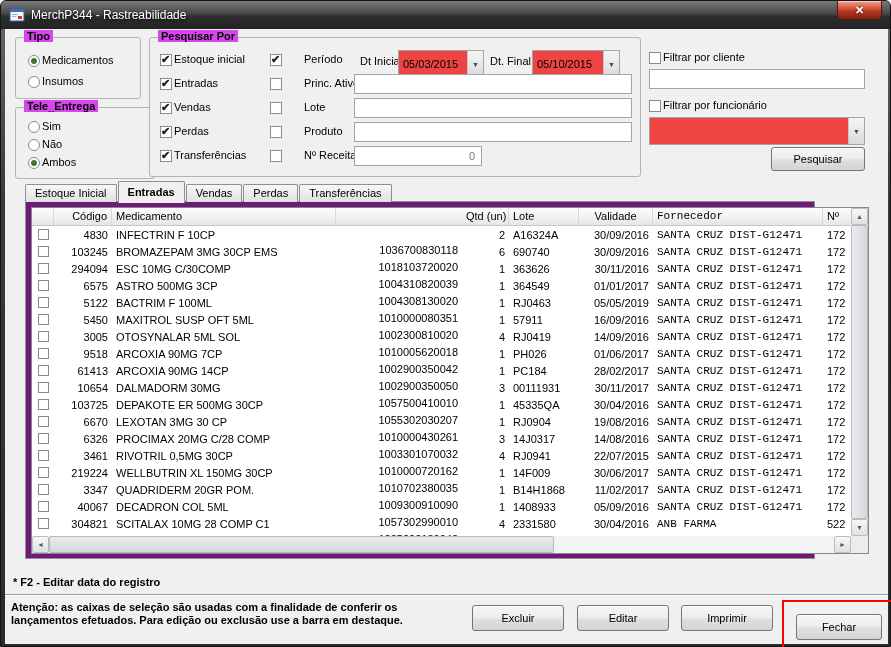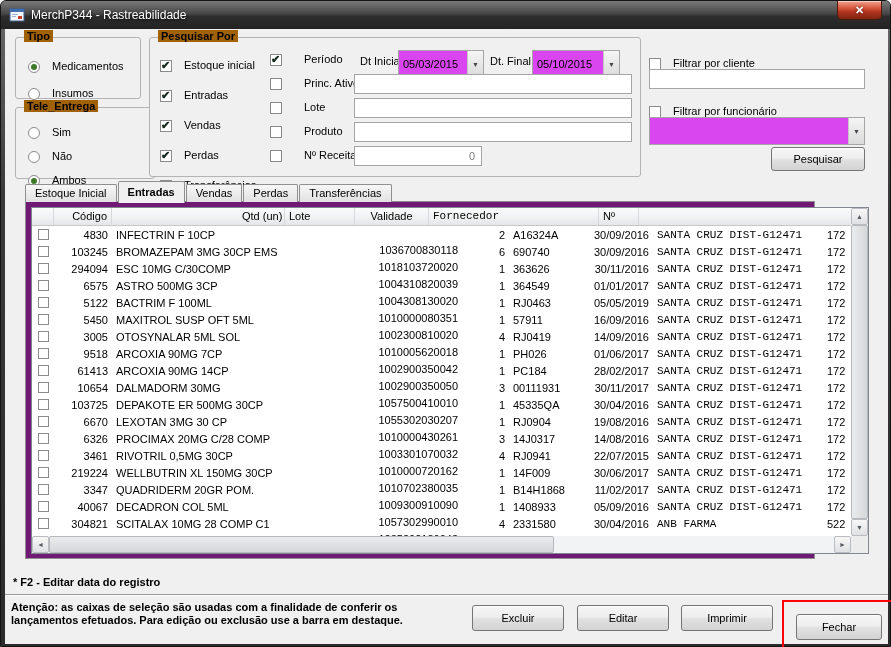--- a/index.html
+++ b/index.html
@@ -27,49 +27,49 @@
   .close-x { color: #fff; font-size: 11px; font-weight: bold; text-shadow: 0 0 3px rgba(0,0,0,.6); line-height: 1; }
   .close-x::before { content: "✕"; }
 
   .content {
     position: absolute; left: 4px; top: 28px; width: 883px; height: 615px;
     background: #f0f0f0; font-size: 11px; color: #000;
   }
 
   
   .grp { position: absolute; border: 1px solid #b4b4b4; border-radius: 3px; background: #f0f0f0; }
-  .grp-label { position: absolute; top: -8px; left: 8px; background: #a16207; padding: 0 3px; font-weight: bold; text-align: center; }
+  .grp-label { position: absolute; top: -8px; left: 8px; background: #d946ef; padding: 0 3px; font-weight: bold; text-align: center; }
   .grp-tipo { left: 10px; top: 8px; width: 126px; height: 62px; }
   .grp-tele { left: 10px; top: 78px; width: 140px; height: 72px; }
   .grp-pesq { left: 144px; top: 8px; width: 492px; height: 140px; }
 
   .opt-col { position: absolute; display: flex; flex-direction: column; }
   .tipo-col  { left: 12px; top: 16px; gap: 8px; }
   .tele-col  { left: 12px; top: 12px; gap: 5px; }
   .checks-left { left: 10px; top: 15px; gap: 11px; }
 
-  .opt { display: flex; align-items: center; gap: 12px; height: 13px; white-space: nowrap; margin-top: 6px; }
+  .opt { display: flex; align-items: center; gap: 2px; height: 13px; white-space: nowrap; }
   .opt-lab { line-height: 13px; }
 
   .chk { width: 12px; height: 12px; background: #fff; border: 1px solid #8b8b8b; position: relative; flex: none; display: inline-block; }
   .chk.on::before { content: "✔"; position: absolute; left: 0px; top: -2px; font-size: 11px; font-weight: bold; color: #15281c; line-height: 12px; }
   .chk.small { width: 11px; height: 11px; }
   .radio { width: 12px; height: 12px; border-radius: 50%; background: #fff; border: 1px solid #8b8b8b; position: relative; flex: none; display: inline-block; }
   .radio.on::after { content: ""; position: absolute; left: 2px; top: 2px; width: 6px; height: 6px; border-radius: 50%; background: #3c7a28; }
 
   .p2 { position: absolute; left: 120px; display: flex; align-items: center; gap: 22px; height: 13px; white-space: nowrap; }
   .inline-lab { position: absolute; white-space: nowrap; }
 
   .txt {
     position: absolute; height: 20px; border: 1px solid #a5a5a5; background: #fff;
     font: 11px "Liberation Sans", sans-serif; padding: 0 3px;
   }
   .txt.num { text-align: right; color: #7c7c7c; padding-right: 6px; }
 
-  .combo { position: absolute; height: 28px; background: #d946ef; border: 1px solid #a5a5a5; display: flex; align-items: center; }
+  .combo { position: absolute; height: 28px; background: #ef4444; border: 1px solid #a5a5a5; display: flex; align-items: center; }
   .combo-val { flex: 1; padding: 0 4px; overflow: hidden; white-space: nowrap; }
   .combo-arrow { width: 16px; align-self: stretch; background: linear-gradient(#f5f5f5, #dadada); border-left: 1px solid #c6c6c6; display: flex; align-items: center; justify-content: center; color: #44484d; }
   .combo-arrow::before { content: "▼"; font-size: 7px; }
 
   .btn {
     position: absolute; border: 1px solid #757575; border-radius: 3px;
     background: linear-gradient(#f6f6f6, #eeeeee 45%, #e0e0e0 55%, #d3d3d3);
     box-shadow: inset 0 1px 0 rgba(255,255,255,.85);
     display: flex; align-items: center; justify-content: center;
     font: 11px "Liberation Sans", sans-serif; cursor: default;
@@ -270,20 +270,21 @@
         <div class="tab active">Entradas</div>
         <div class="tab">Vendas</div>
         <div class="tab">Perdas</div>
         <div class="tab">Transferências</div>
       </div>
     <div class="tab-panel">
       <div class="table-frame">
         <div class="thead">
             <div class="hcell c-check"></div>
             <div class="hcell c-codigo">Código</div>
+            <div class="hcell c-med">Medicamento</div>
             <div class="hcell c-reg">Registro MS</div>
             <div class="hcell c-qtd">Qtd (un)</div>
             <div class="hcell c-lote">Lote</div>
             <div class="hcell c-val">Validade</div>
             <div class="hcell c-forn">Fornecedor</div>
             <div class="hcell c-n">Nº</div>
           </div>
         <div class="tbody">
             <div class="trow">
               <div class="tcell c-check">

